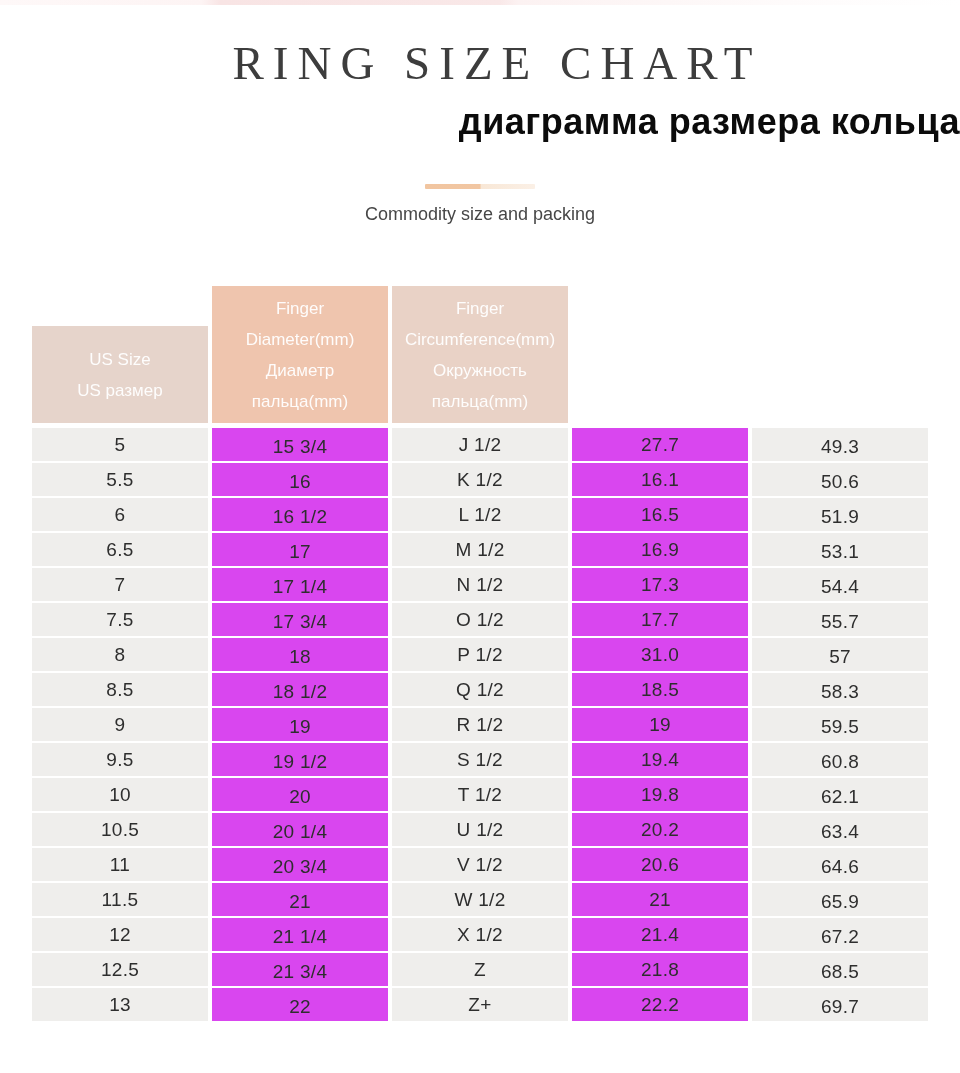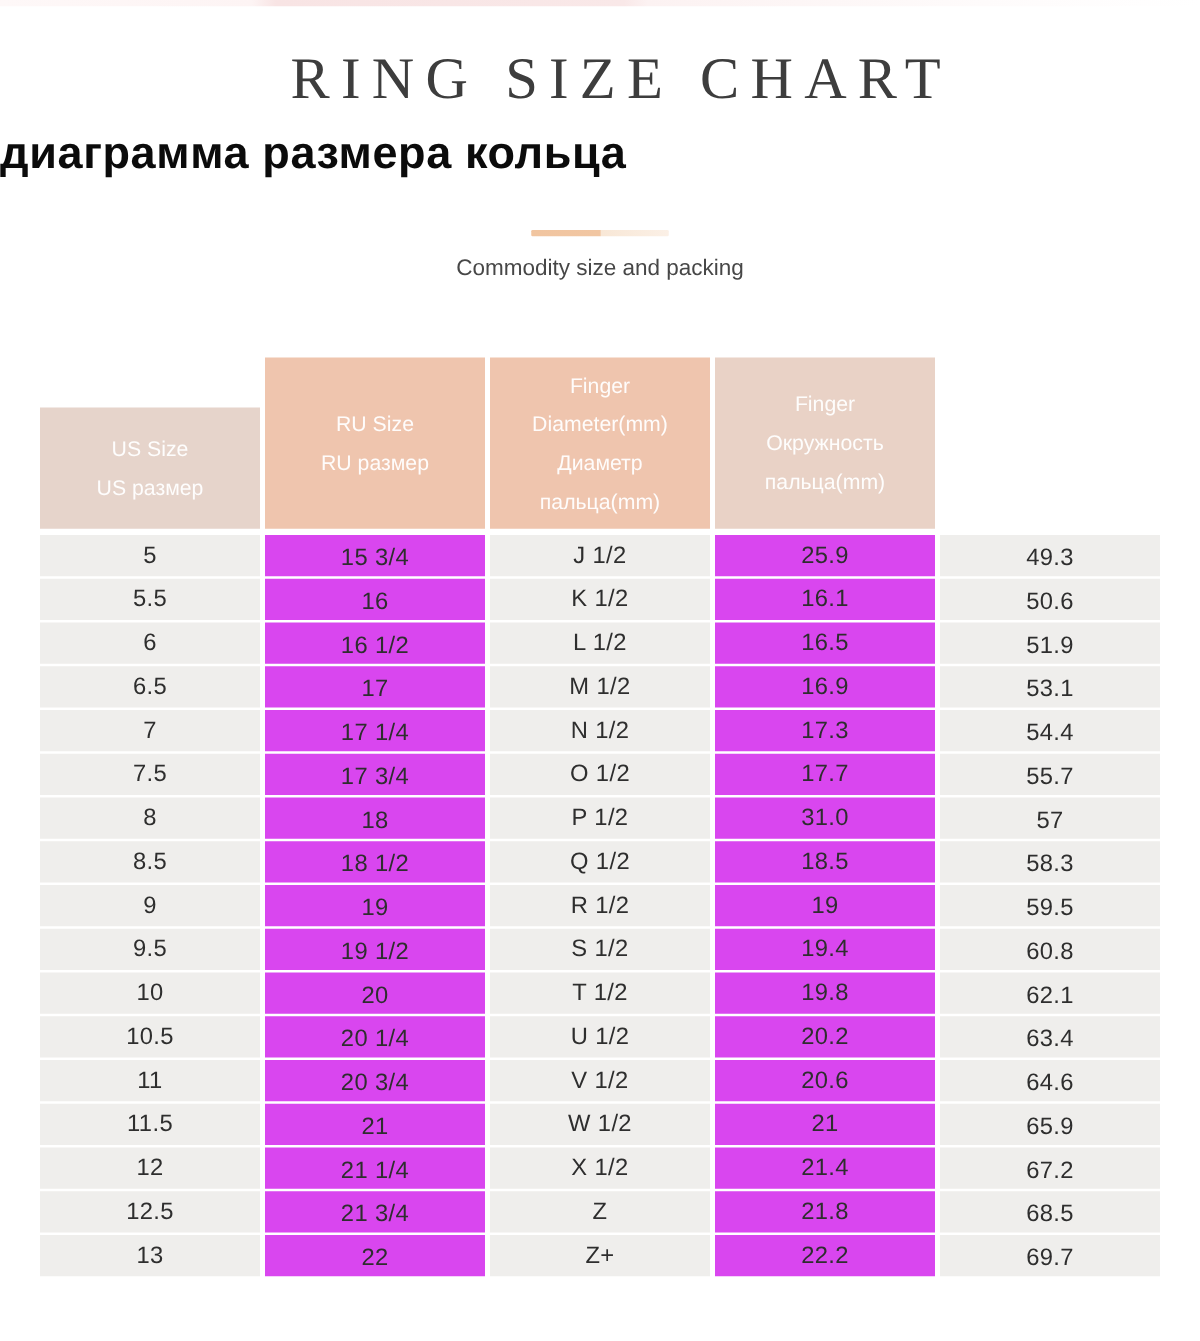--- a/index.html
+++ b/index.html
@@ -30,21 +30,21 @@
     font-size: 47px;
     line-height: 54px;
     letter-spacing: 9px;
     color: #3d3d3d;
     white-space: nowrap;
     padding-left: 34px;
   }
 
   .page-subtitle {
     margin-top: 10px;
-    text-align: left;
+    text-align: right;
     font-size: 36px;
     line-height: 43px;
     font-weight: 700;
     color: #0b0b0b;
     letter-spacing: 0.5px;
     white-space: nowrap;
   }
 
   .accent-divider {
     width: 110px;
@@ -126,43 +126,40 @@
 <div class="section-caption">Commodity size and packing</div>
 
 <div class="size-table">
 
   <div class="thead">
     <div class="hcell light">
       <div>US Size</div>
       <div>US размер</div>
     </div>
     <div class="hcell dark">
-      <div>RU Size</div>
-      <div>RU размер</div>
-    </div>
-    <div class="hcell dark">
       <div>Finger</div>
       <div>Diameter(mm)</div>
       <div>Диаметр</div>
       <div>пальца(mm)</div>
     </div>
     <div class="hcell light-5">
       <div>Finger</div>
+      <div>Circumference(mm)</div>
       <div>Окружность</div>
       <div>пальца(mm)</div>
     </div>
   </div>
 
   <div class="tbody">
 
     <div class="trow">
       <div class="cell">5</div>
       <div class="cell even drop">15 3/4</div>
       <div class="cell">J 1/2</div>
-      <div class="cell even">25.9</div>
+      <div class="cell even">27.7</div>
       <div class="cell drop">49.3</div>
     </div>
 
     <div class="trow">
       <div class="cell">5.5</div>
       <div class="cell even drop">16</div>
       <div class="cell">K 1/2</div>
       <div class="cell even">16.1</div>
       <div class="cell drop">50.6</div>
     </div>

